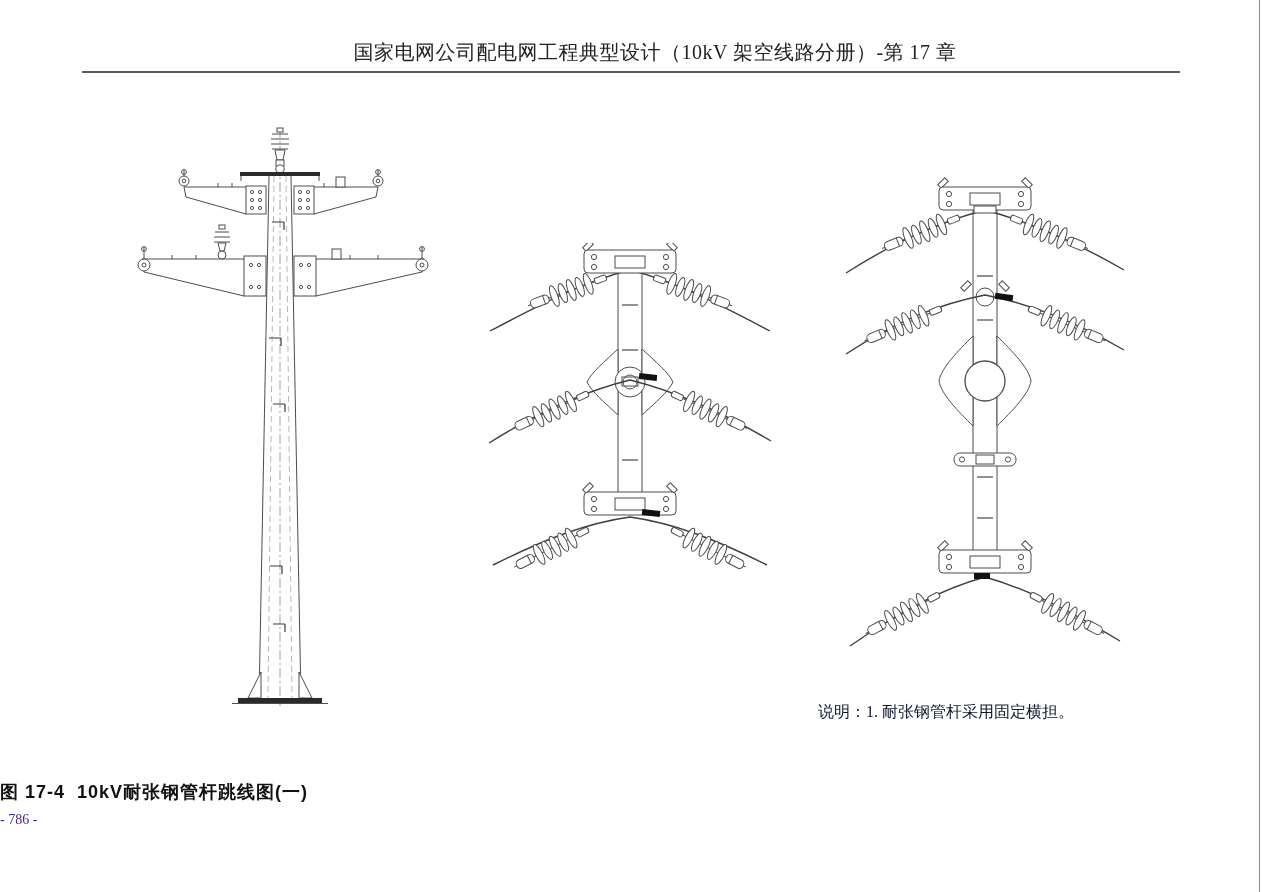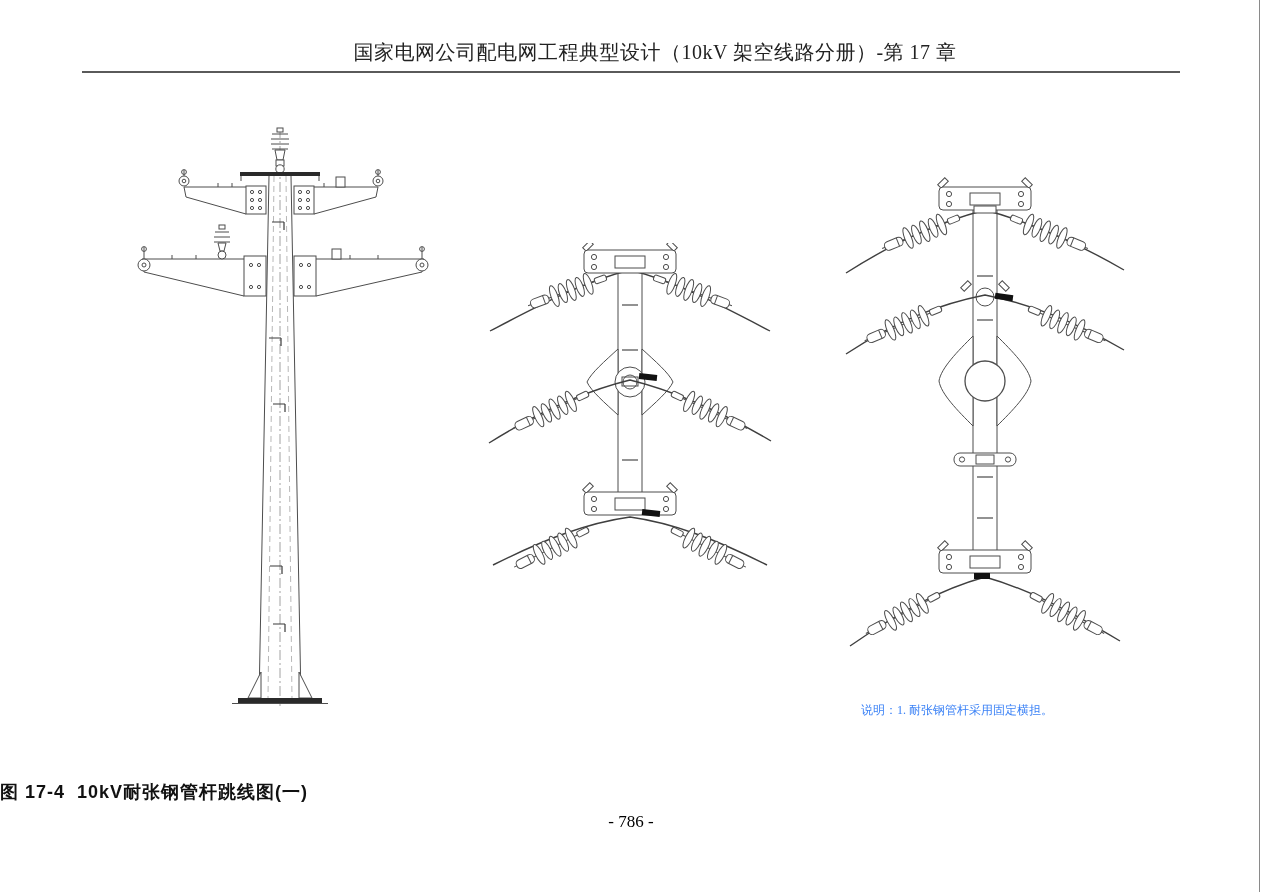--- a/index.html
+++ b/index.html
@@ -11,30 +11,30 @@
   .header-title{
     position:absolute;top:39px;left:0;width:100%;text-align:center;
     font-size:20px;letter-spacing:0.5px;color:#222;margin-left:24px;
   }
   .header-rule{position:absolute;top:71px;left:82px;width:1098px;height:1.6px;background:#5a5a5a;}
   .drawing{position:absolute;}
   .d-left{left:128px;top:126px;}
   .d-mid{left:485px;top:243px;}
   .d-right{left:840px;top:176px;}
   .note-text{
-    position:absolute;left:818px;top:702px;font-size:12px;color:#3b82f6;white-space:pre;margin-left:43px;
+    position:absolute;left:818px;top:702px;font-size:16px;color:#0f172a;white-space:pre;
   }
   .figure-caption{
     position:absolute;top:780px;left:0;width:100%;
     font-family:"Liberation Sans","DejaVu Sans",sans-serif;font-weight:bold;
     font-size:18px;letter-spacing:1px;color:#111;white-space:pre;
   }
   .page-number{
-    position:absolute;top:812px;left:0;width:100%;text-align:center;
-    font-size:17px;color:#000000;white-space:pre;
+    position:absolute;top:812px;left:0;width:100%;text-align:left;
+    font-size:14px;color:#4c1d95;white-space:pre;
   }
   svg{display:block;}
 </style>
 </head>
 <body>
 
 <div class="page">
 
   <svg width="0" height="0" style="position:absolute" aria-hidden="true">
     <defs>

